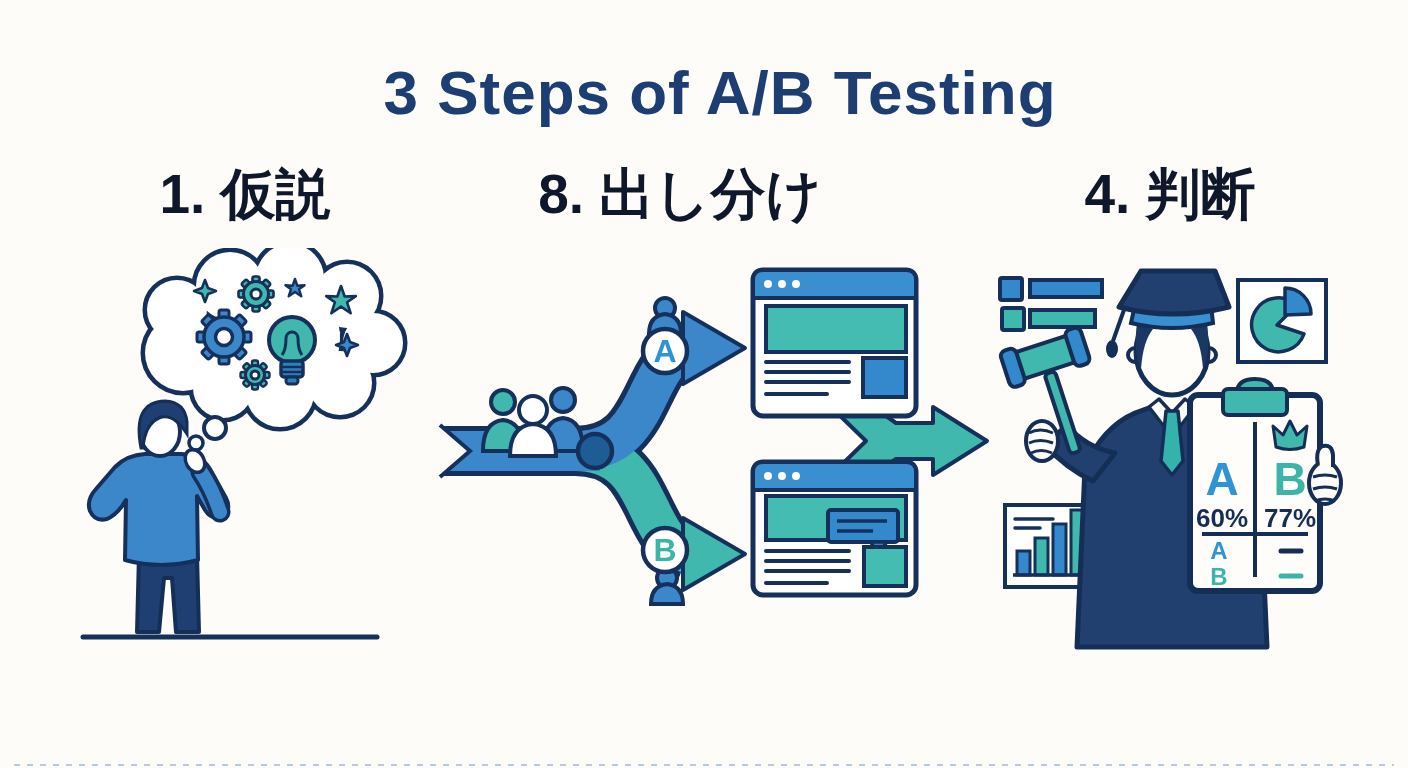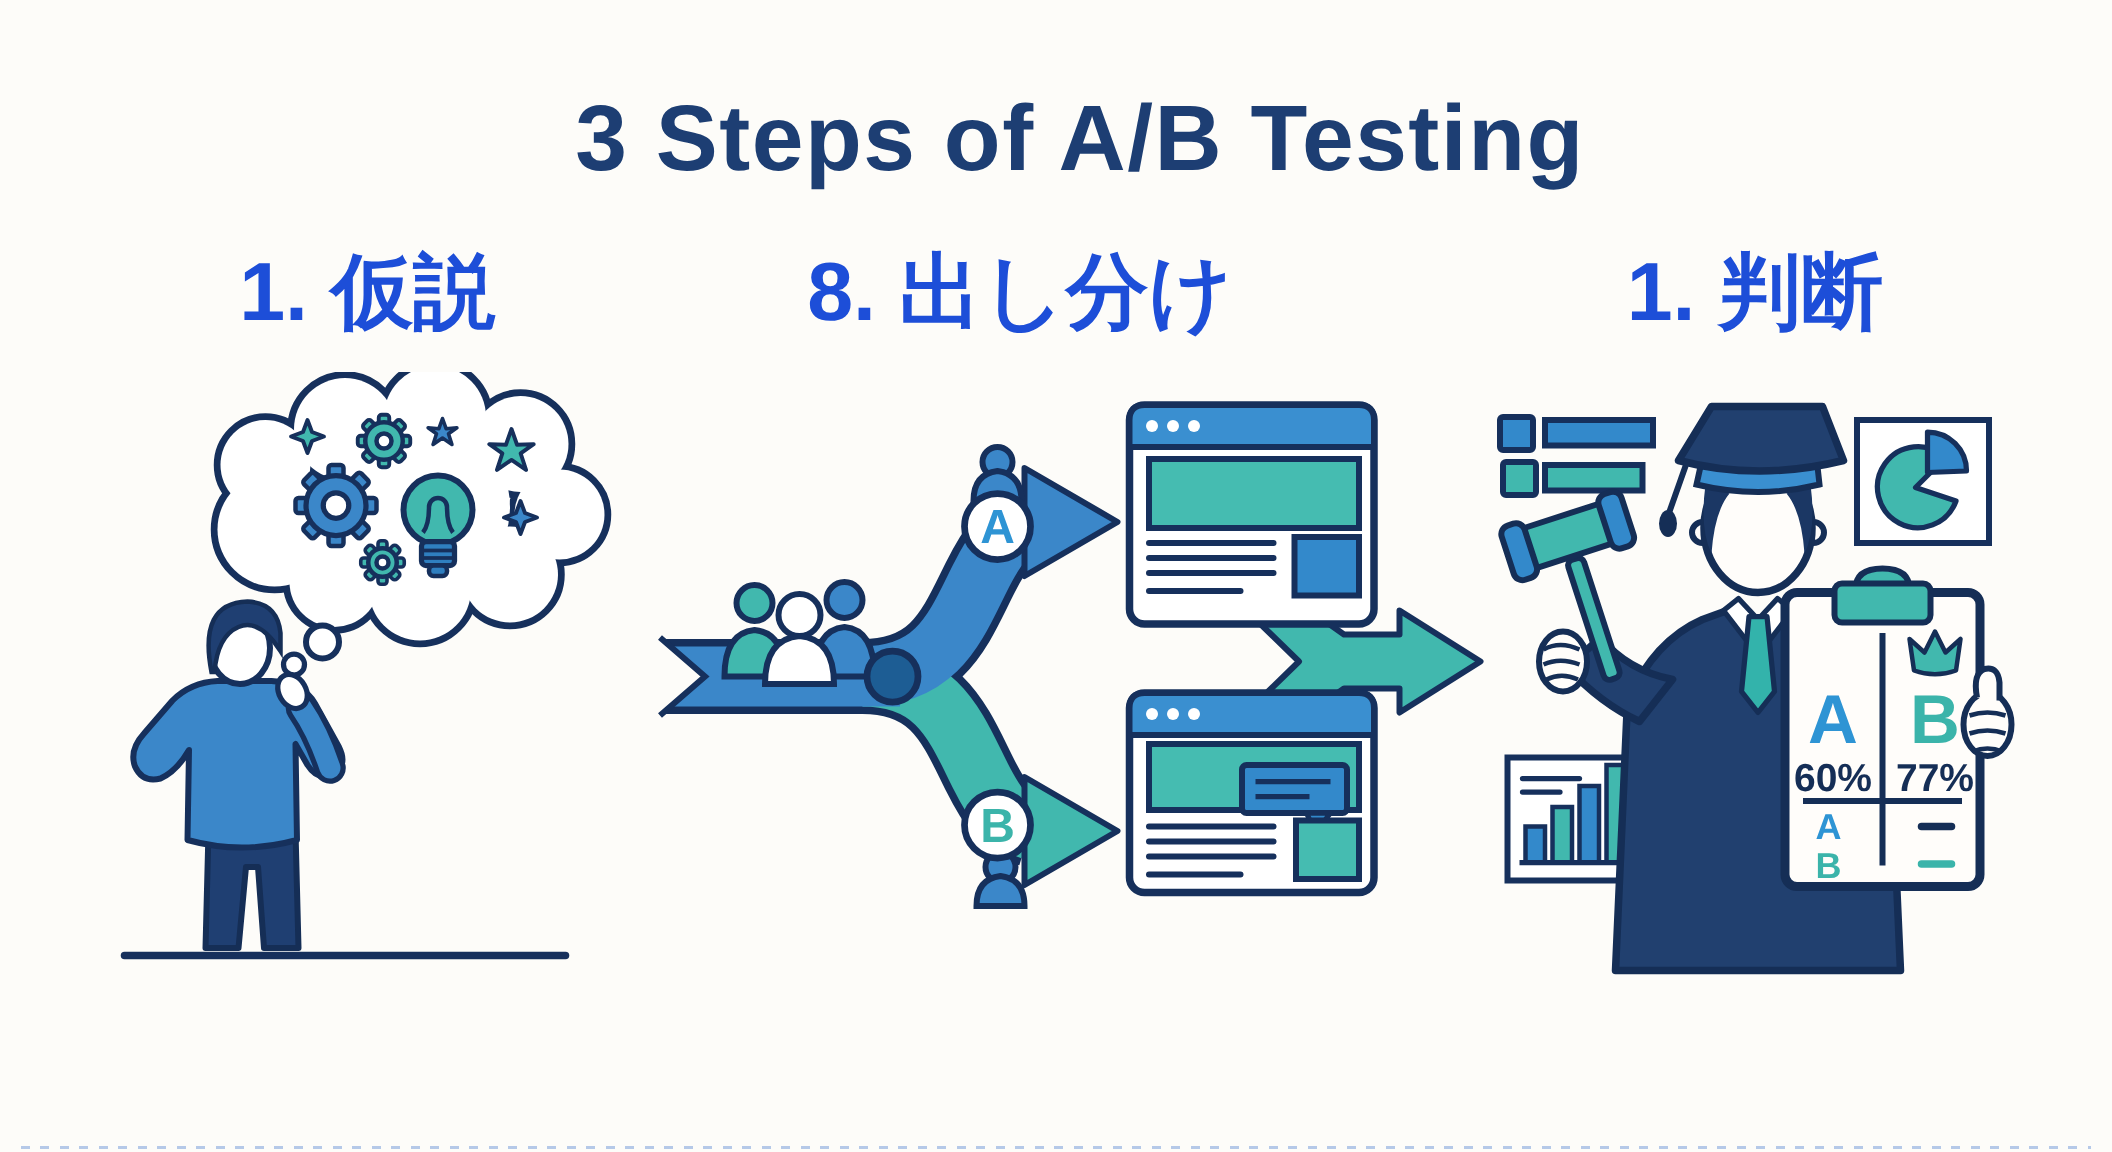--- a/index.html
+++ b/index.html
@@ -11,21 +11,21 @@
   }
   .canvas{position:absolute;inset:0;}
   .title{
     position:absolute;left:0;top:40px;width:1408px;
     text-align:center;font-size:62px;line-height:74px;font-weight:800;
     color:#1d3e73;letter-spacing:1px;margin:16px;
   }
   .step-label{
     position:absolute;top:156px;height:76px;
     text-align:center;font-size:55px;line-height:76px;font-weight:900;
-    color:#1d4ed8;
+    color:#0f172a;
   }
   #lbl-1{left:60px;width:370px;}
   #lbl-2{left:450px;width:460px;}
   #lbl-3{left:990px;width:360px;}
   svg{position:absolute;display:block;}
   #svg-think{left:55px;top:248px;}
   #svg-split{left:425px;top:260px;}
   #svg-judge{left:985px;top:255px;}
   .bottom-line{
     position:absolute;left:14px;right:14px;bottom:2px;height:2px;
@@ -35,21 +35,21 @@
 </style>
 </head>
 <body>
 
 <div class="canvas">
 
   <h1 class="title">3 Steps of A/B Testing</h1>
 
   <div class="step-label" id="lbl-1">1. 仮説</div>
   <div class="step-label" id="lbl-2">8. 出し分け</div>
-  <div class="step-label" id="lbl-3">1. 判断</div>
+  <div class="step-label" id="lbl-3">4. 判断</div>
 
   <svg id="svg-think" width="372" height="398" viewBox="0 0 372 398">
 
     <g>
       <g fill="#ffffff" stroke="#16305c" stroke-width="9">
         <circle cx="128" cy="105" r="38"></circle>
           <circle cx="122" cy="62" r="30"></circle>
         <circle cx="175" cy="38" r="34"></circle>
           <circle cx="235" cy="30" r="34"></circle>
         <circle cx="292" cy="48" r="32"></circle>

